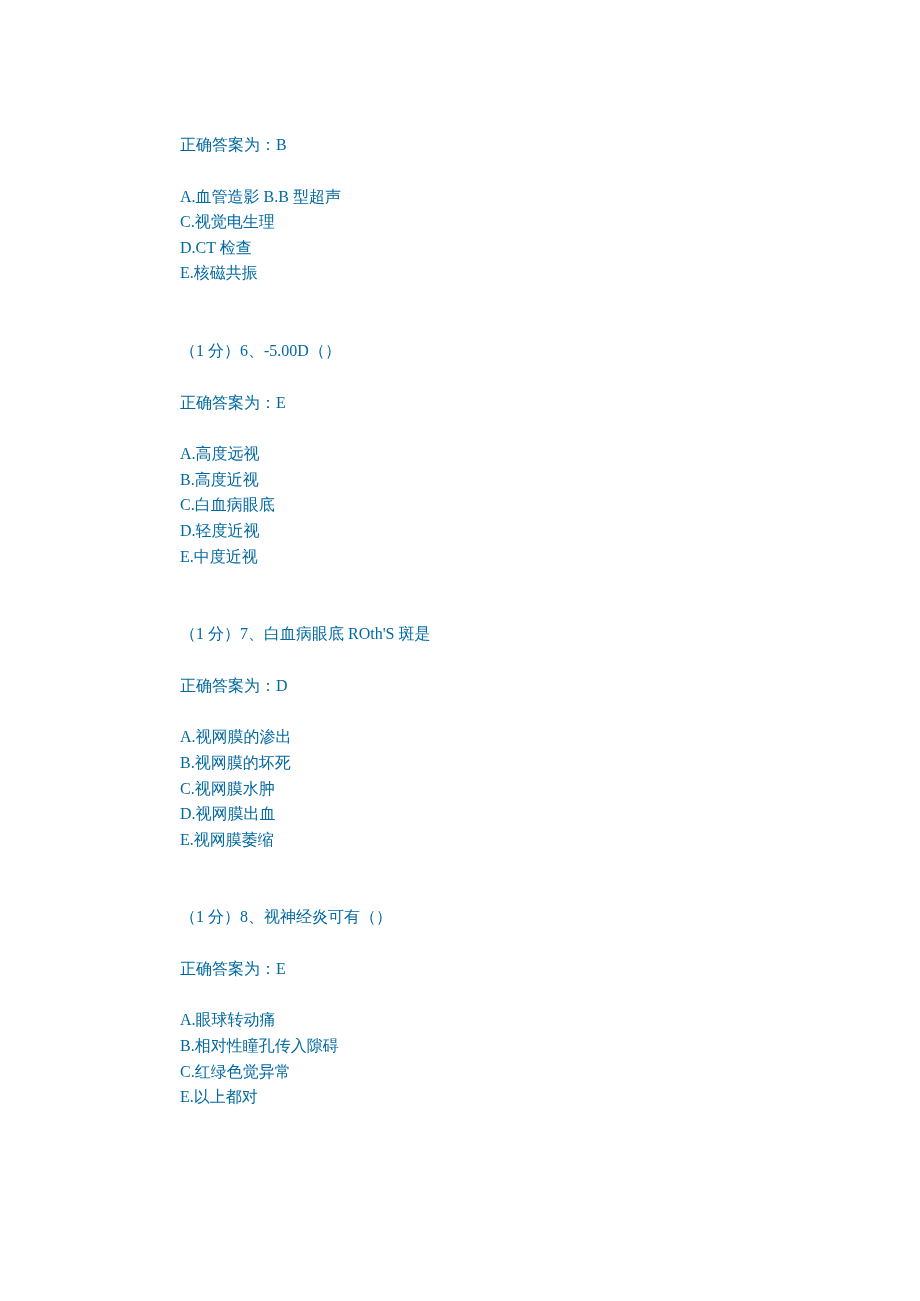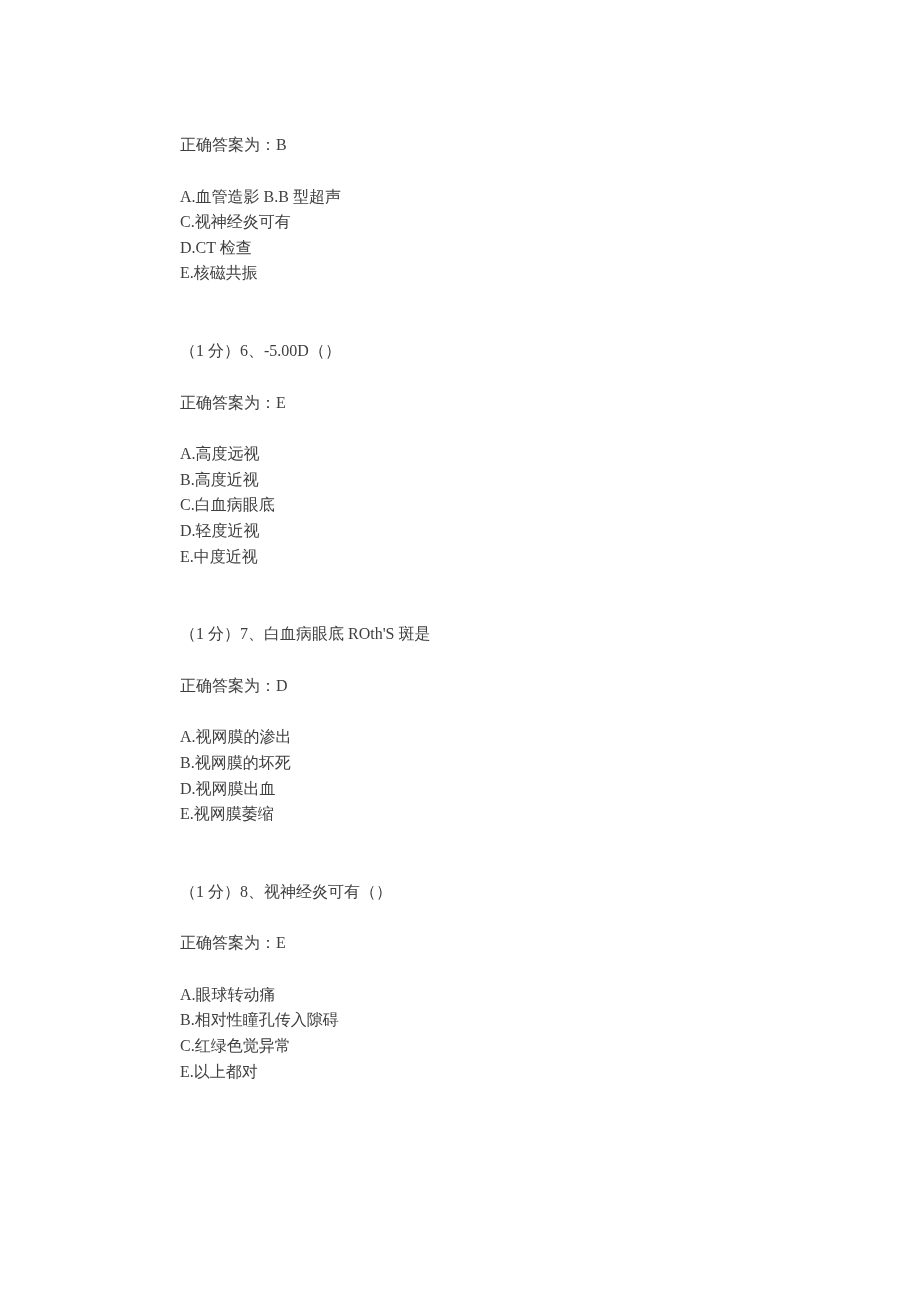--- a/index.html
+++ b/index.html
@@ -7,21 +7,21 @@
     padding: 0;
     background: #ffffff;
     width: 920px;
   }
   .page {
     width: 920px;
     height: 1301px;
     position: relative;
     font-family: "SimSun", "宋体", serif;
     font-size: 16px;
-    color: #404040;
+    color: #0369a1;
     line-height: 1.6;
   }
   .content {
     position: absolute;
     left: 180px;
     top: 132px;
     width: 560px;
   }
   .line {
     white-space: pre;
@@ -32,21 +32,21 @@
 </style>
 </head>
 <body>
 
 <div class="page">
   <div class="content">
 
     <div class="line">正确答案为：B</div>
     <div class="gap-small"></div>
     <div class="line">A.血管造影 B.B 型超声</div>
-    <div class="line">C.视神经炎可有</div>
+    <div class="line">C.视觉电生理</div>
     <div class="line">D.CT 检查</div>
     <div class="line">E.核磁共振</div>
 
     <div style="height:52px;"></div>
 
     <div class="line">（1 分）6、-5.00D（）</div>
     <div class="gap-small"></div>
     <div class="line">正确答案为：E</div>
     <div class="gap-small"></div>
     <div class="line">A.高度远视</div>
@@ -56,20 +56,21 @@
     <div class="line">E.中度近视</div>
 
     <div style="height:52px;"></div>
 
     <div class="line">（1 分）7、白血病眼底 ROth'S 斑是</div>
     <div class="gap-small"></div>
     <div class="line">正确答案为：D</div>
     <div class="gap-small"></div>
     <div class="line">A.视网膜的渗出</div>
     <div class="line">B.视网膜的坏死</div>
+    <div class="line">C.视网膜水肿</div>
     <div class="line">D.视网膜出血</div>
     <div class="line">E.视网膜萎缩</div>
 
     <div style="height:52px;"></div>
 
     <div class="line">（1 分）8、视神经炎可有（）</div>
     <div class="gap-small"></div>
     <div class="line">正确答案为：E</div>
     <div class="gap-small"></div>
     <div class="line">A.眼球转动痛</div>

